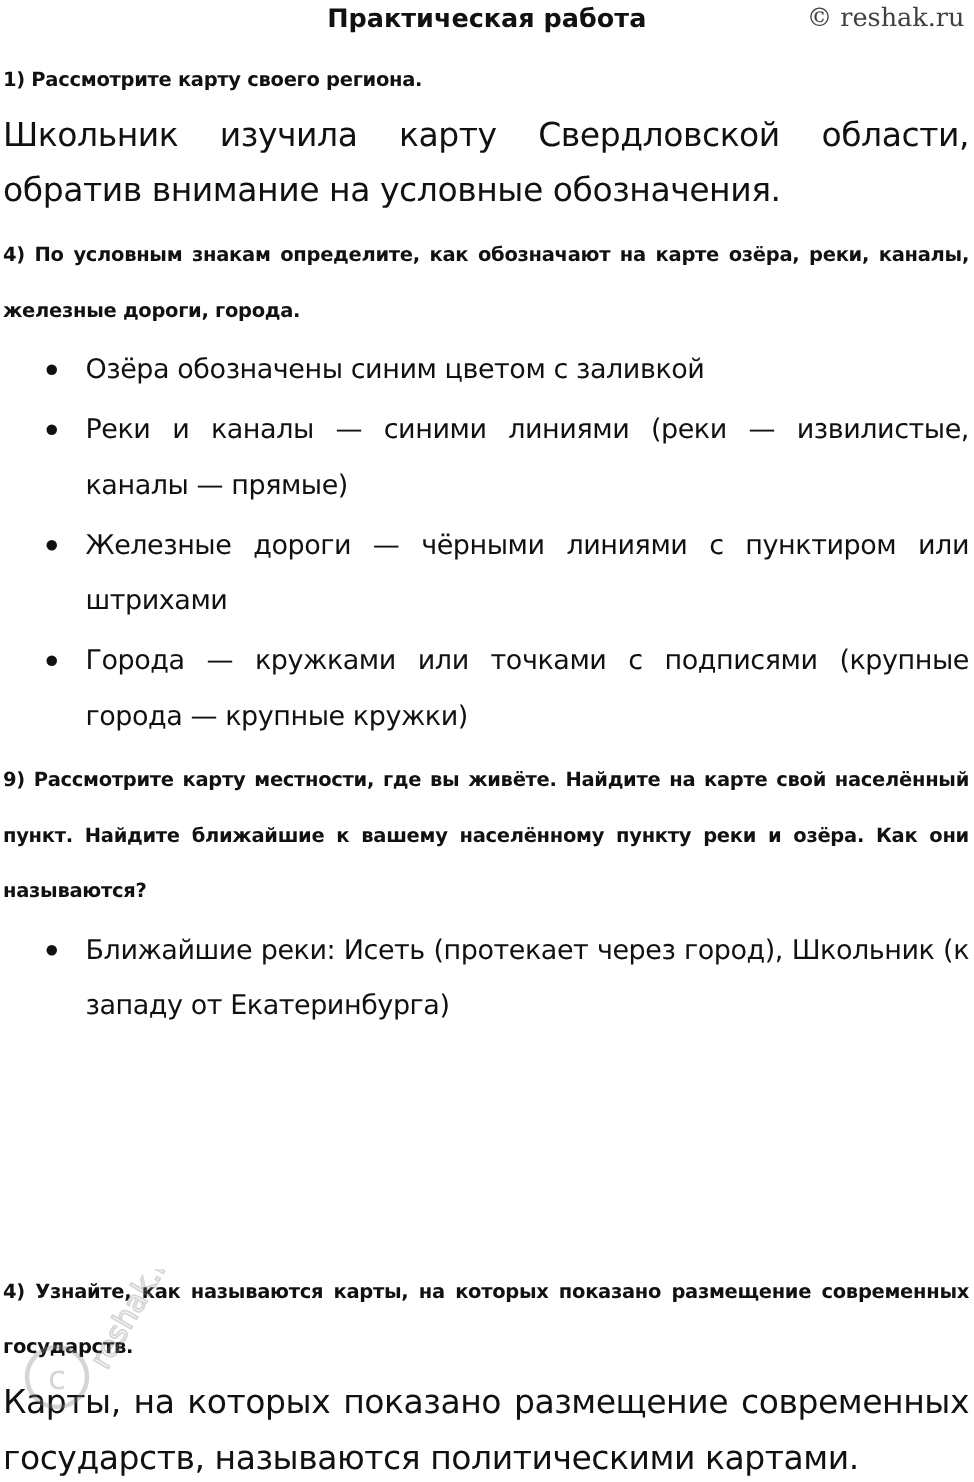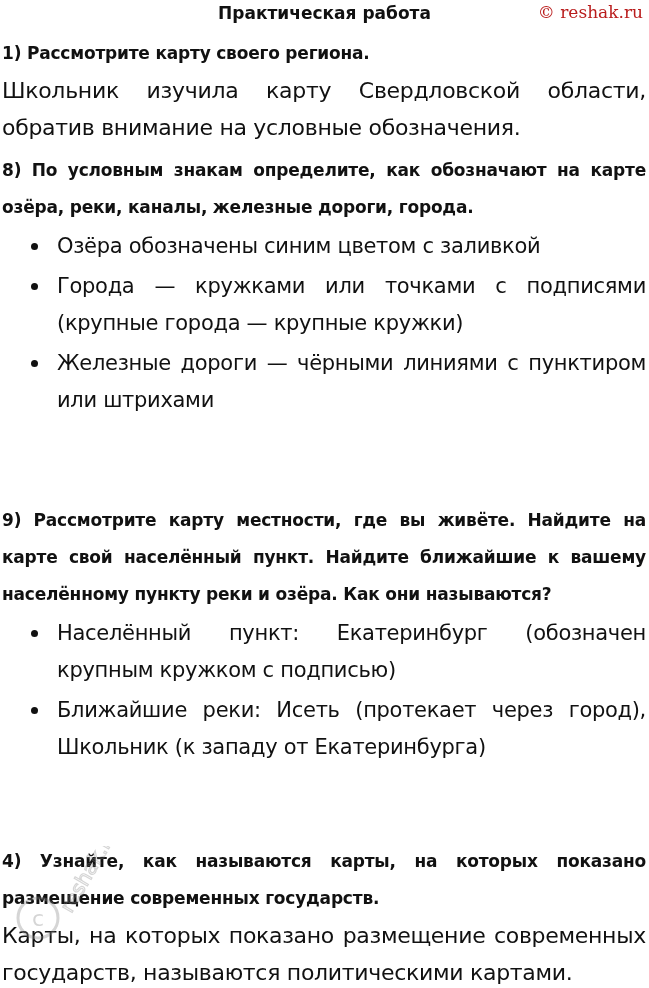--- a/index.html
+++ b/index.html
@@ -6,28 +6,28 @@
     body {
       width: 649px; height: 988px; position: relative; overflow: hidden;
       font-family: "DejaVu Sans", sans-serif; color: #111111;
     }
     .title {
       position: absolute; top: 2px; left: 0; width: 649px; text-align: center;
       font-weight: bold; font-size: 17px; line-height: 22px;
     }
     .copyright {
       position: absolute; top: 1px; right: 6px;
-      font-family: "DejaVu Serif", serif; font-size: 17px; line-height: 22px; color: #b91c1c;
+      font-family: "DejaVu Serif", serif; font-size: 17px; line-height: 22px; color: #404040;
     }
     .block { position: absolute; left: 2px; width: 644px; }
-    .h { font-weight: bold; font-size: 17px; line-height: 37px; text-align: justify; text-align-last: left; letter-spacing: -0.2px; }
+    .h { font-weight: bold; font-size: 13px; line-height: 37px; text-align: justify; text-align-last: left; letter-spacing: -0.2px; }
     .p { font-size: 22px; line-height: 37px; text-align: justify; letter-spacing: -0.3px; }
     ul.items { list-style: none; margin: 0; padding: 0; }
     ul.items li {
-      position: relative; padding-left: 55px; font-size: 21px; line-height: 37px;
+      position: relative; padding-left: 55px; font-size: 18px; line-height: 37px;
       text-align: justify; letter-spacing: -0.3px; margin-bottom: 3px;
     }
     ul.items li .bullet {
       position: absolute; left: 29px; top: 15px; width: 7px; height: 7px;
       border-radius: 50%; background: #111;
     }
     .watermark {
       position: absolute; left: 10px; top: 846px; width: 120px; height: 120px;
       opacity: 0.35; pointer-events: none;
     }
@@ -37,32 +37,32 @@
 
 <div class="title">Практическая работа</div>
 <div class="copyright">© reshak.ru</div>
 
 <div class="block" style="top:35px;">
   <div class="h">1) Рассмотрите карту своего региона.</div>
   <div class="p">Школьник изучила карту Свердловской области, обратив внимание на условные обозначения.</div>
 </div>
 
 <div class="block" style="top:152px;">
-  <div class="h">8) По условным знакам определите, как обозначают на карте озёра, реки, каналы, железные дороги, города.</div>
+  <div class="h">4) По условным знакам определите, как обозначают на карте озёра, реки, каналы, железные дороги, города.</div>
   <ul class="items" style="margin-top:2px;">
     <li><span class="bullet"></span><span>Озёра обозначены синим цветом с заливкой</span></li>
+    <li><span class="bullet"></span><span>Реки и каналы — синими линиями (реки — извилистые, каналы — прямые)</span></li>
+    <li><span class="bullet"></span><span>Железные дороги — чёрными линиями с пунктиром или штрихами</span></li>
     <li><span class="bullet"></span><span>Города — кружками или точками с подписями (крупные города — крупные кружки)</span></li>
-    <li><span class="bullet"></span><span>Железные дороги — чёрными линиями с пунктиром или штрихами</span></li>
   </ul>
 </div>
 
 <div class="block" style="top:502px;">
   <div class="h">9) Рассмотрите карту местности, где вы живёте. Найдите на карте свой населённый пункт. Найдите ближайшие к вашему населённому пункту реки и озёра. Как они называются?</div>
   <ul class="items" style="margin-top:2px;">
-    <li><span class="bullet"></span><span>Населённый пункт: Екатеринбург (обозначен крупным кружком с подписью)</span></li>
     <li><span class="bullet"></span><span>Ближайшие реки: Исеть (протекает через город), Школьник (к западу от Екатеринбурга)</span></li>
   </ul>
 </div>
 
 <div class="block" style="top:843px;">
   <div class="h">4) Узнайте, как называются карты, на которых показано размещение современных государств.</div>
   <div class="p">Карты, на которых показано размещение современных государств, называются политическими картами.</div>
 </div>
 
 <svg class="watermark" viewBox="0 0 120 120">

